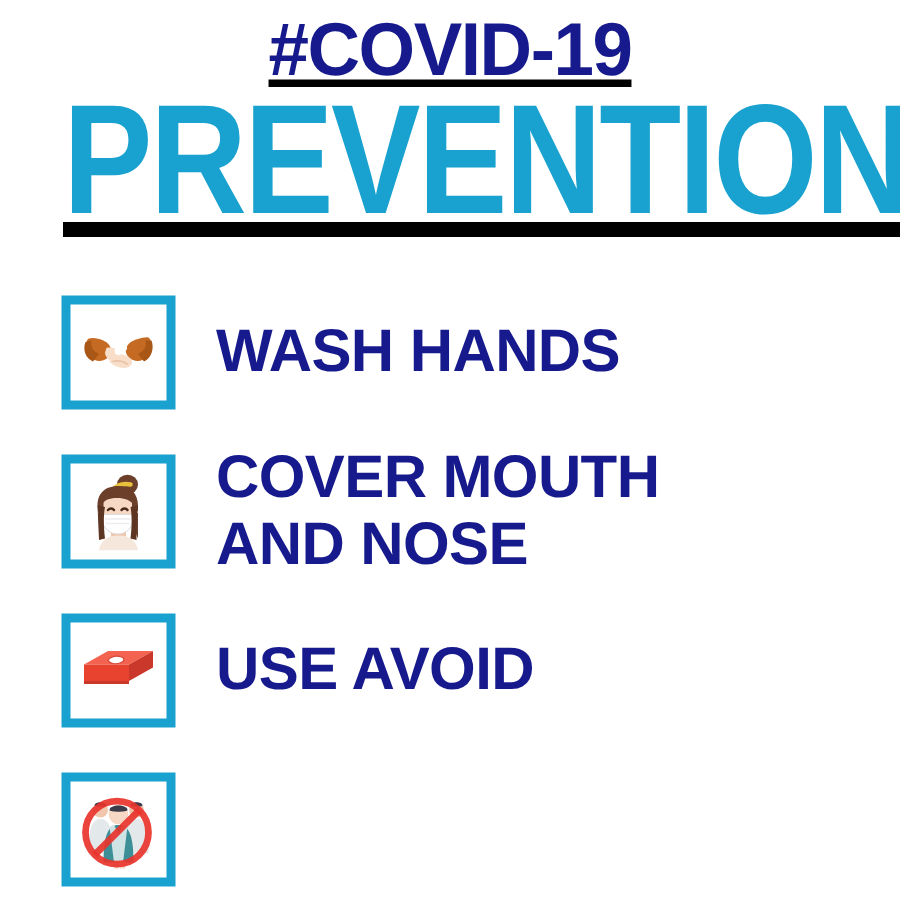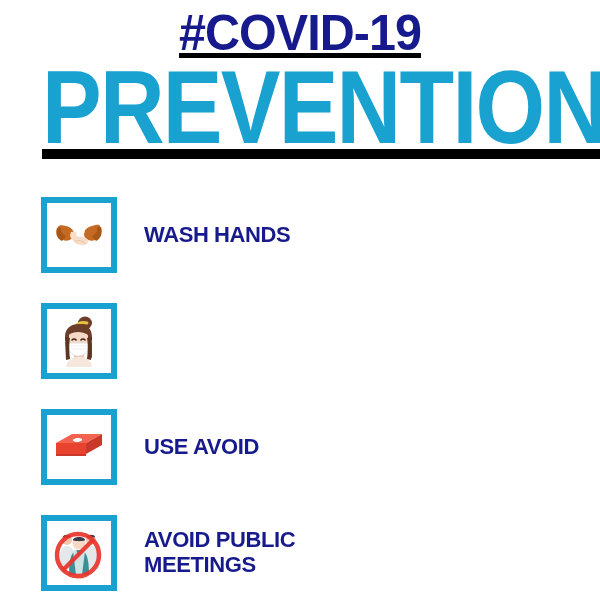--- a/index.html
+++ b/index.html
@@ -80,21 +80,21 @@
     justify-content: center;
     overflow: hidden;
   }
   .icon-box svg { display: block; }
 
   .tip-label {
     margin-left: 27px;
     color: #161a8c;
     font-family: "Liberation Sans", sans-serif;
     font-weight: bold;
-    font-size: 22px;
+    font-size: 40px;
     line-height: 1.13;
     letter-spacing: -0.4px;
     white-space: pre-line;
   }
 </style>
 </head>
 <body>
 
 <div class="poster">
 
@@ -155,20 +155,22 @@
             <path d="M12 28 L9 26" stroke="#dddddd" stroke-width="1.4"></path>
             <path d="M33 28 L36 26" stroke="#dddddd" stroke-width="1.4"></path>
             <path d="M14 31 H31" stroke="#ededed" stroke-width="0.9"></path>
             <path d="M14.5 34 H30.5" stroke="#ededed" stroke-width="0.9"></path>
 
             <path d="M9 22 C10 30 10 38 10 45 L14 44 C13 36 13 28 14 23 Z" fill="#5d3523"></path>
             <path d="M36 22 C35 30 35 38 35 45 L31 44 C32 36 32 28 31 23 Z" fill="#5d3523"></path>
           </svg>
         </span>
       </div>
+      <div class="tip-label">COVER MOUTH
+AND NOSE</div>
     </div>
 
     <div class="tip-row">
       <div class="icon-box">
         <span>
           <svg width="54" height="34" viewBox="0 0 54 34">
 
             <path d="M4 13 L20 4 L50 4 L34 13 Z" fill="#f4634f"></path>
 
             <path d="M20 10 C22 7.5 26 6.8 29 8 C31.5 9 31 11 28 12 C25 13 21 12.5 20 10 Z" fill="#ffffff"></path>
@@ -203,18 +205,16 @@
             <path d="M18 50 C18 32 21 25 28 25 C35 25 38 32 38 50 Z" fill="#3c8f96"></path>
             <path d="M25 25 L28 31 L31 25 L34 26 L31 50 L25 50 L22 26 Z" fill="#cfe3e5"></path>
             <rect x="25" y="49" width="3.5" height="5" fill="#f6d8c4"></rect>
             <rect x="29" y="49" width="3.5" height="5" fill="#f6d8c4"></rect>
 
             <circle cx="27" cy="30" r="21" fill="none" stroke="#e8342c" stroke-width="4.5" opacity="0.92"></circle>
             <line x1="12" y1="45" x2="42" y2="15" stroke="#e8342c" stroke-width="4.5" opacity="0.92"></line>
           </svg>
         </span>
       </div>
-      <div class="tip-label">AVOID PUBLIC
-MEETINGS</div>
     </div>
 
   </div>
 </div>
 
 </body></html>

